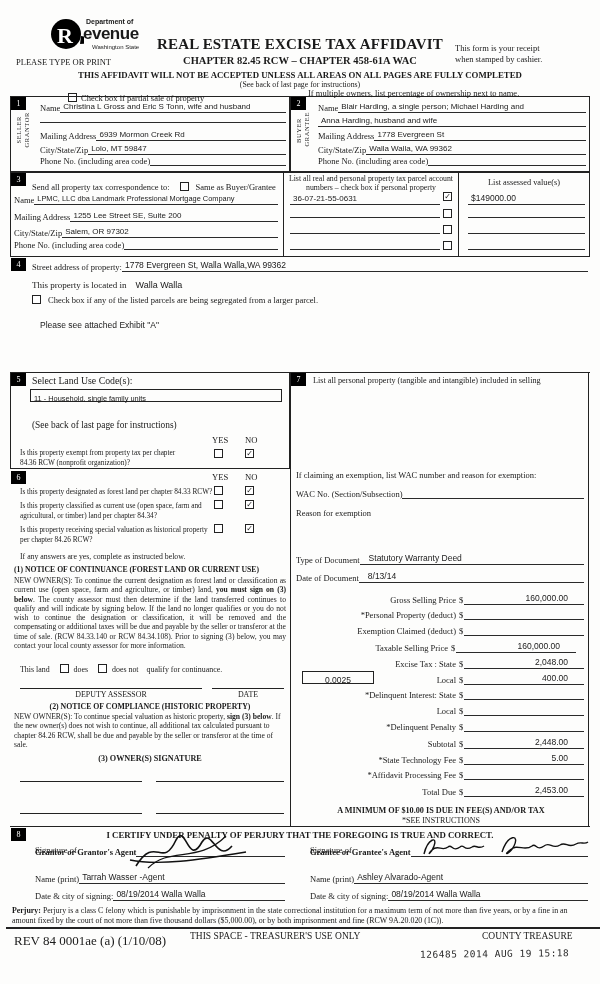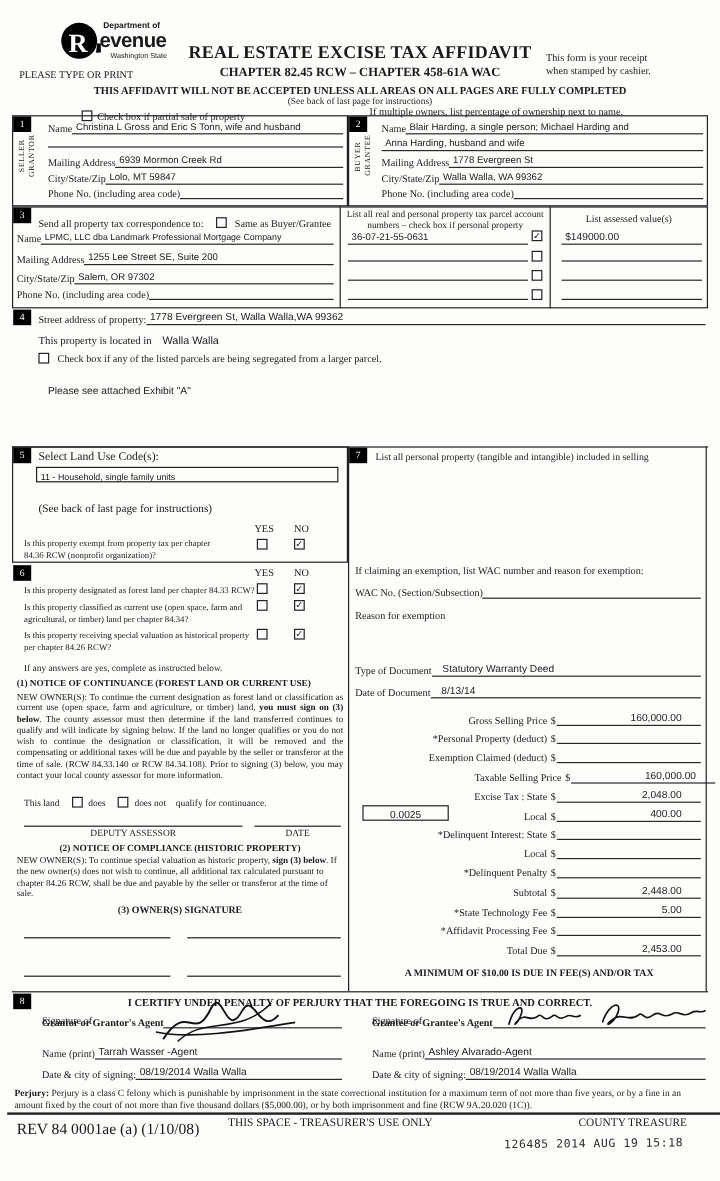--- a/index.html
+++ b/index.html
@@ -285,21 +285,21 @@
   <div class="mrow" style="left:296px;top:609px">
     <span class="mlbl">*Personal Property (deduct)</span>
       <span class="md">$</span>
       <span class="mfill"><span></span></span>
   </div>
   <div class="mrow" style="left:296px;top:625px">
     <span class="mlbl">Exemption Claimed (deduct)</span>
       <span class="md">$</span>
       <span class="mfill"><span></span></span>
   </div>
-  <div class="mrow" style="left:308px;top:641px">
+  <div class="mrow" style="left:288px;top:641px">
     <span class="mlbl">Taxable Selling Price</span>
       <span class="md">$</span>
       <span class="mfill"><span>160,000.00</span></span>
   </div>
   <div class="mrow" style="left:296px;top:657px">
     <span class="mlbl">Excise Tax : State</span>
       <span class="md">$</span>
       <span class="mfill"><span>2,048.00</span></span>
   </div>
   <div class="abs ctr" style="left:302px;top:671px;width:72px;height:13px;border:1px solid #222;line-height:12px">
@@ -340,20 +340,21 @@
       <span class="md">$</span>
       <span class="mfill"><span></span></span>
   </div>
   <div class="mrow" style="left:296px;top:785px">
     <span class="mlbl">Total Due</span>
       <span class="md">$</span>
       <span class="mfill"><span>2,453.00</span></span>
   </div>
 
   <div class="abs ctr bold" style="left:296px;top:806px;width:290px;font-size:8.2px">A MINIMUM OF $10.00 IS DUE IN FEE(S) AND/OR TAX</div>
+  <div class="abs ctr" style="left:296px;top:816px;width:290px;font-size:8px">*SEE INSTRUCTIONS</div>
 
   <div class="hline" style="left:10px;top:826px;width:580px"></div>
   <div class="badge" style="left:11px;top:828px">8</div>
   <div class="abs ctr bold" style="left:30px;top:830px;width:540px;font-size:8.8px">I CERTIFY UNDER PENALTY OF PERJURY THAT THE FOREGOING IS TRUE AND CORRECT.</div>
 
   <div class="abs lbl" style="left:35px;top:845px">Signature of</div>
   <div class="frow" style="left:35px;top:846px;width:250px">
     <span class="lbl bold">Grantor or Grantor's Agent</span>
     <span class="fill"></span>
   </div>

